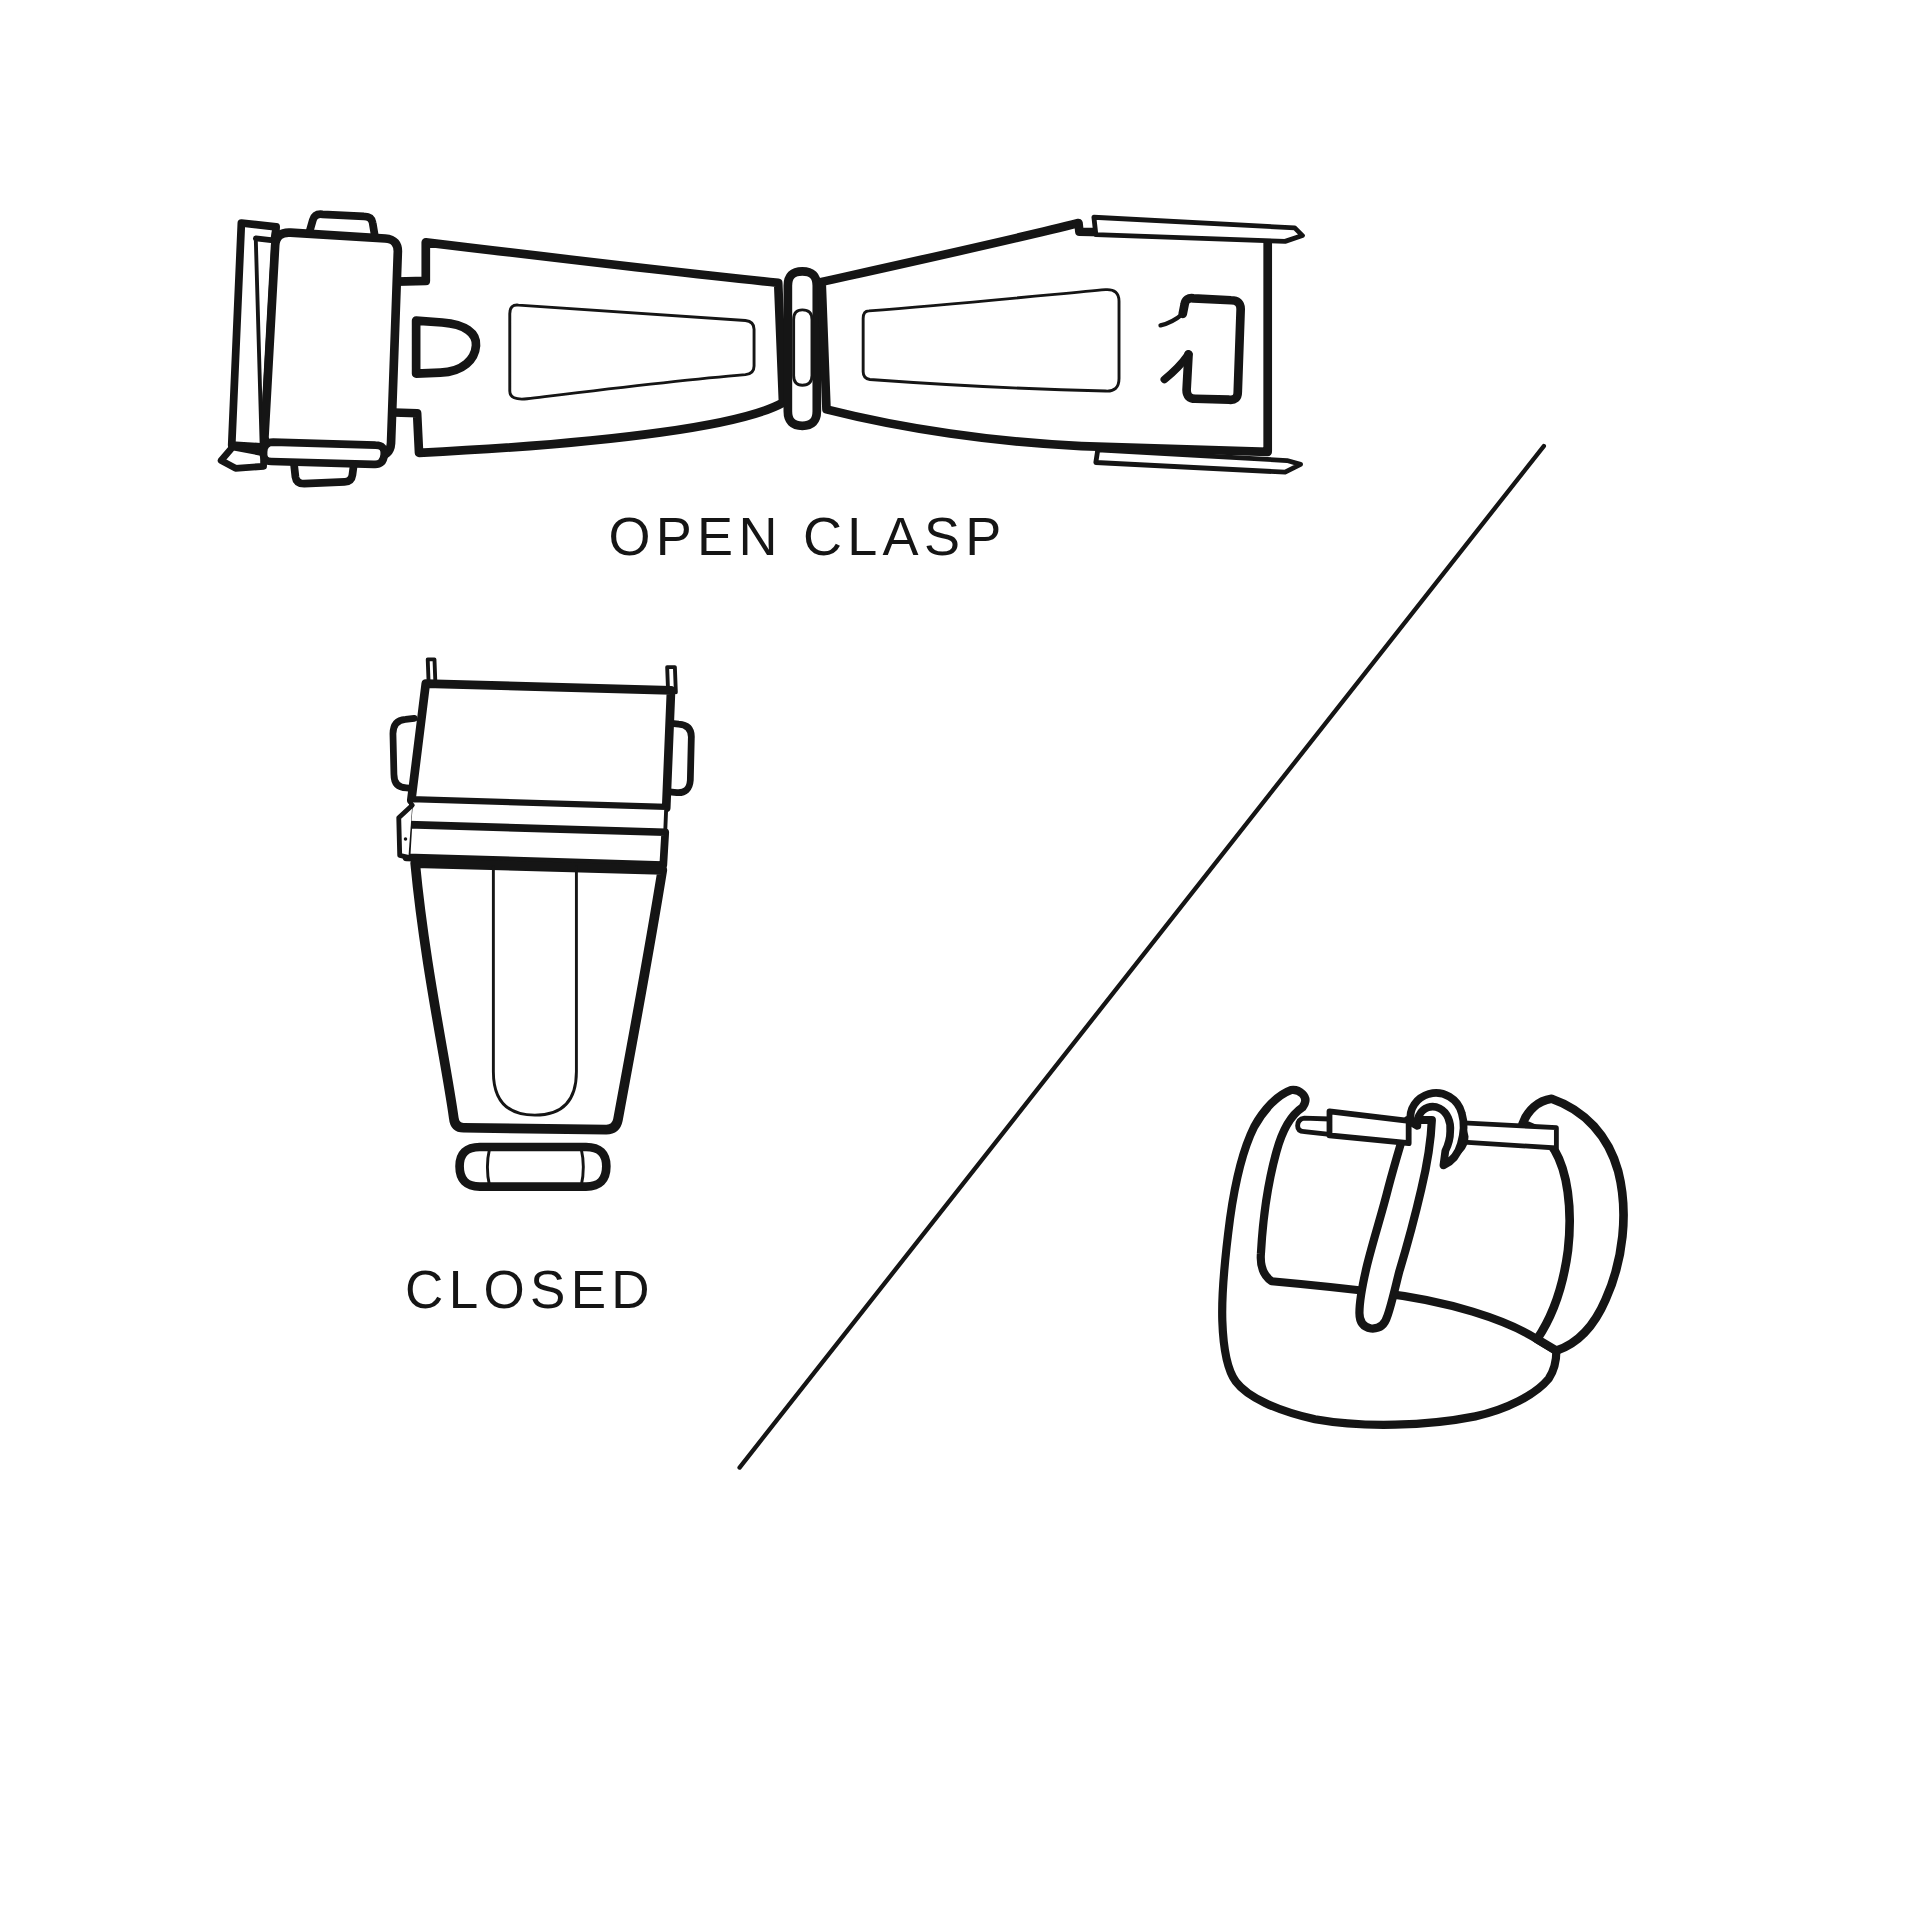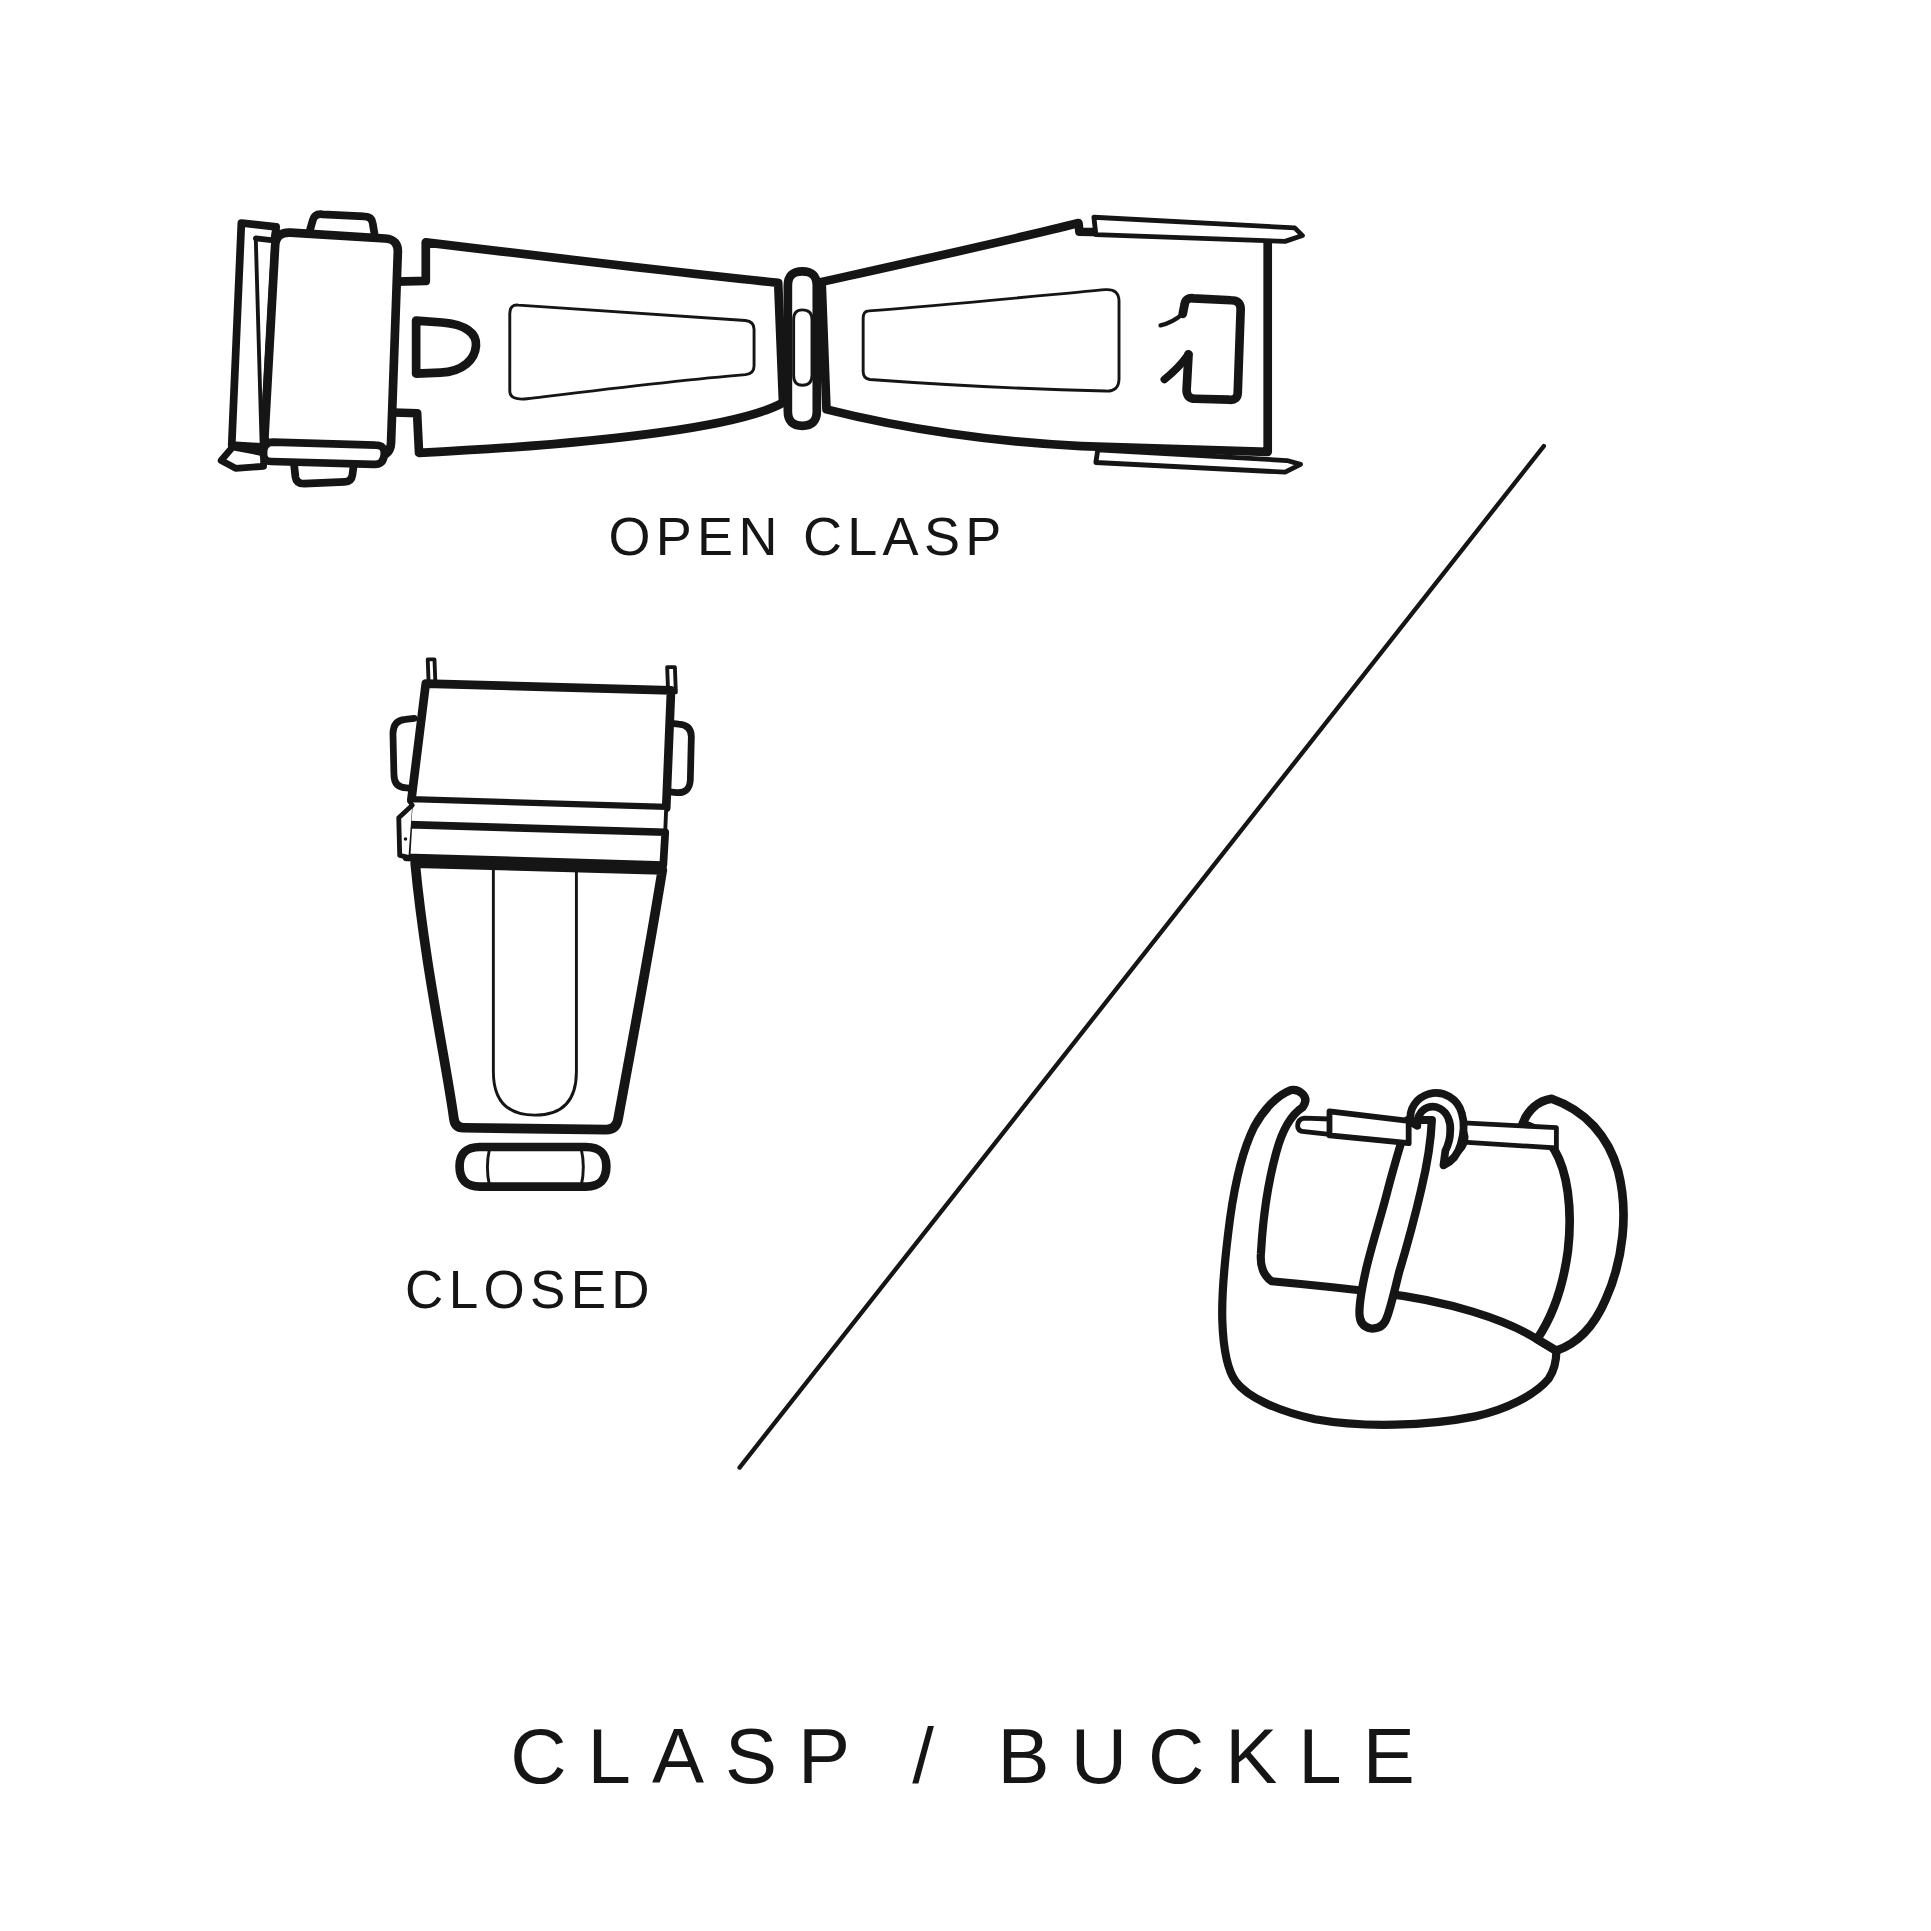--- a/index.html
+++ b/index.html
@@ -244,15 +244,14 @@
                C 1500,1186 1502,1179 1502,1172
                C 1503,1162 1499,1152 1491,1148
                C 1483,1144 1474,1147 1470,1155
                C 1468,1158 1468,1162 1468,1166
                Z"></path>
     </g>
   </svg>
 
   <div class="caption caption-open">OPEN CLASP</div>
   <div class="caption caption-closed">CLOSED</div>
-  <div class="caption page-title">CLASP / BUCKLE</div>
 </div>
 
 
 </body></html>

